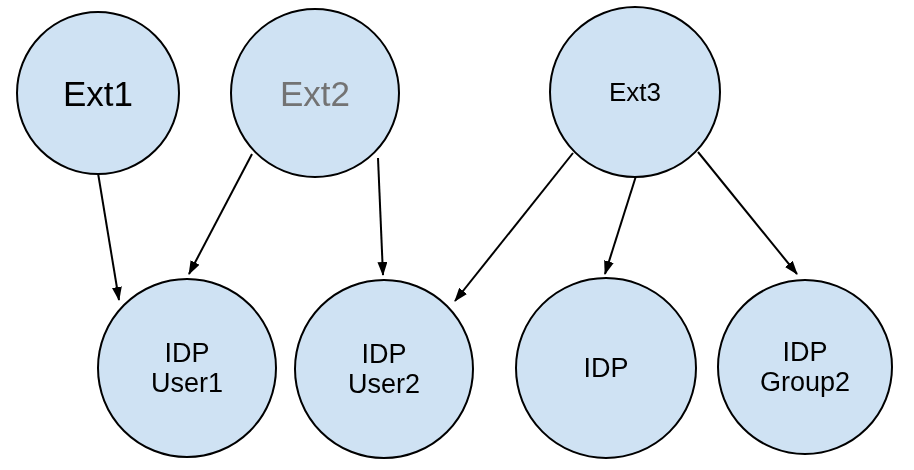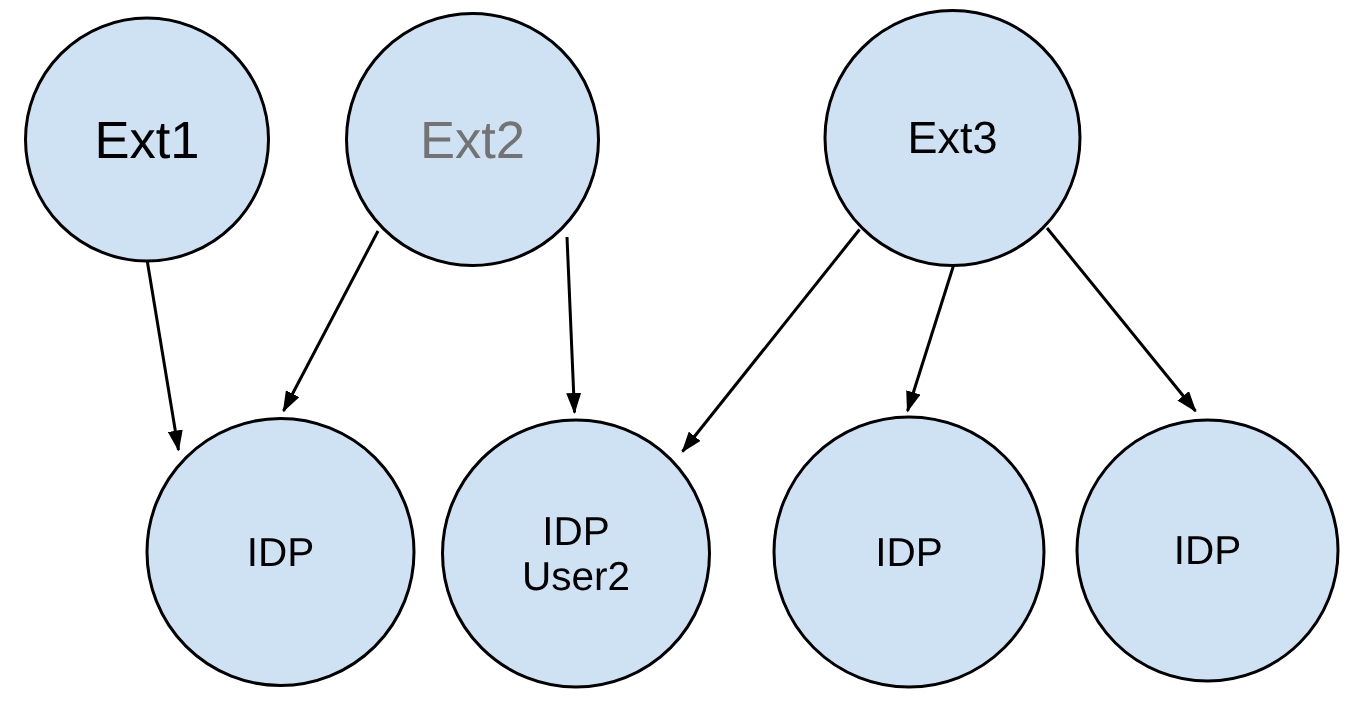--- a/index.html
+++ b/index.html
@@ -58,30 +58,32 @@
         <line x1="698" y1="152" x2="797" y2="274" stroke="#000000" stroke-width="2" marker-end="url(#arrowhead)"></line>
       </g>
   </svg>
   <div id="node-layer">
       <div class="node" style="left: 16px; top: 11px; width: 164px; height: 164px; background: rgb(207, 226, 243); border-color: rgb(0, 0, 0); color: rgb(0, 0, 0); font-size: 35px; line-height: 39px;">
         <span class="label-line">Ext1</span>
       </div>
       <div class="node" style="left: 230px; top: 8px; width: 170px; height: 170px; background: rgb(207, 226, 243); border-color: rgb(0, 0, 0); color: #737373; font-size: 35px; line-height: 39px;">
         <span class="label-line">Ext2</span>
       </div>
-      <div class="node" style="left: 549px; top: 6px; width: 172px; height: 172px; background: rgb(207, 226, 243); border-color: rgb(0, 0, 0); color: rgb(0, 0, 0); font-size: 30px; line-height: 39px;">
+      <div class="node" style="left: 549px; top: 6px; width: 172px; height: 172px; background: rgb(207, 226, 243); border-color: rgb(0, 0, 0); color: rgb(0, 0, 0); font-size: 26px; line-height: 39px;">
         <span class="label-line">Ext3</span>
       </div>
       <div class="node" style="left: 97px; top: 278px; width: 180px; height: 180px; background: rgb(207, 226, 243); border-color: rgb(0, 0, 0); color: rgb(0, 0, 0); font-size: 27px; line-height: 30px;">
         <span class="label-line">IDP</span>
+        <span class="label-line">User1</span>
       </div>
       <div class="node" style="left: 294px; top: 279px; width: 180px; height: 180px; background: rgb(207, 226, 243); border-color: rgb(0, 0, 0); color: rgb(0, 0, 0); font-size: 27px; line-height: 30px;">
         <span class="label-line">IDP</span>
         <span class="label-line">User2</span>
       </div>
       <div class="node" style="left: 515px; top: 277px; width: 182px; height: 182px; background: rgb(207, 226, 243); border-color: rgb(0, 0, 0); color: rgb(0, 0, 0); font-size: 27px; line-height: 30px;">
         <span class="label-line">IDP</span>
       </div>
       <div class="node" style="left: 717px; top: 279px; width: 176px; height: 176px; background: rgb(207, 226, 243); border-color: rgb(0, 0, 0); color: rgb(0, 0, 0); font-size: 27px; line-height: 30px;">
         <span class="label-line">IDP</span>
+        <span class="label-line">Group2</span>
       </div>
     </div>
 </div>
 
 </body></html>

